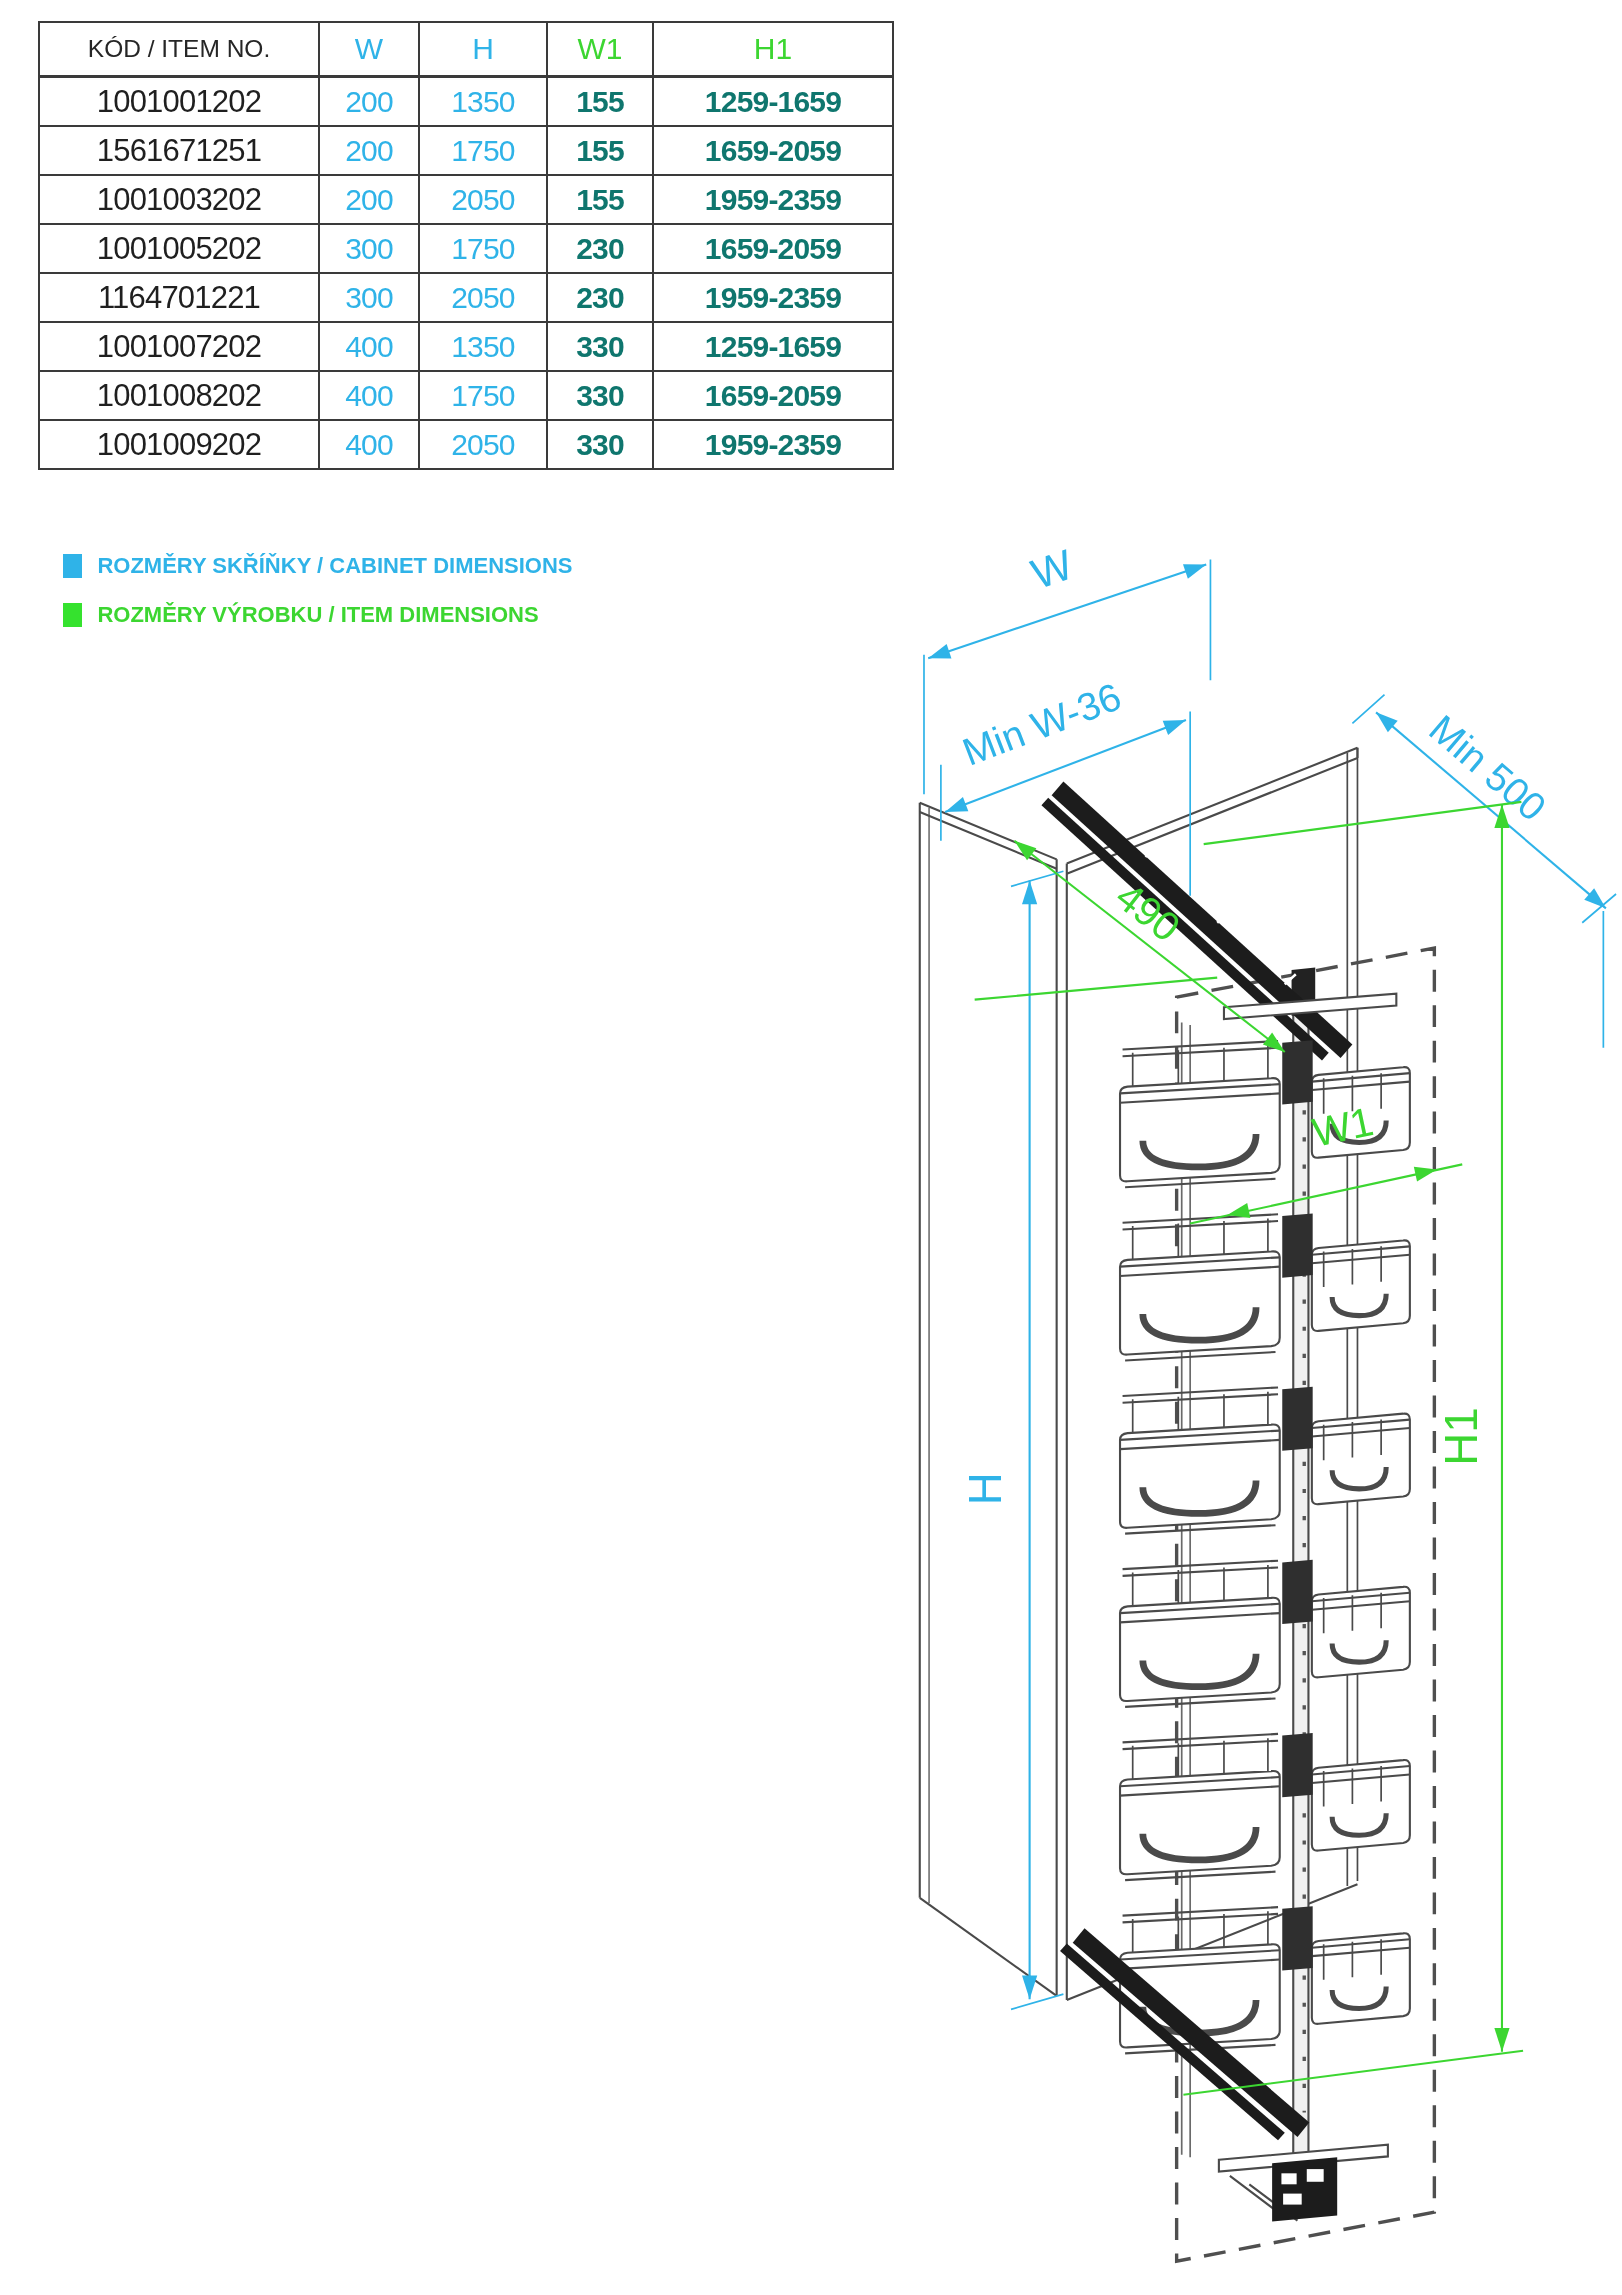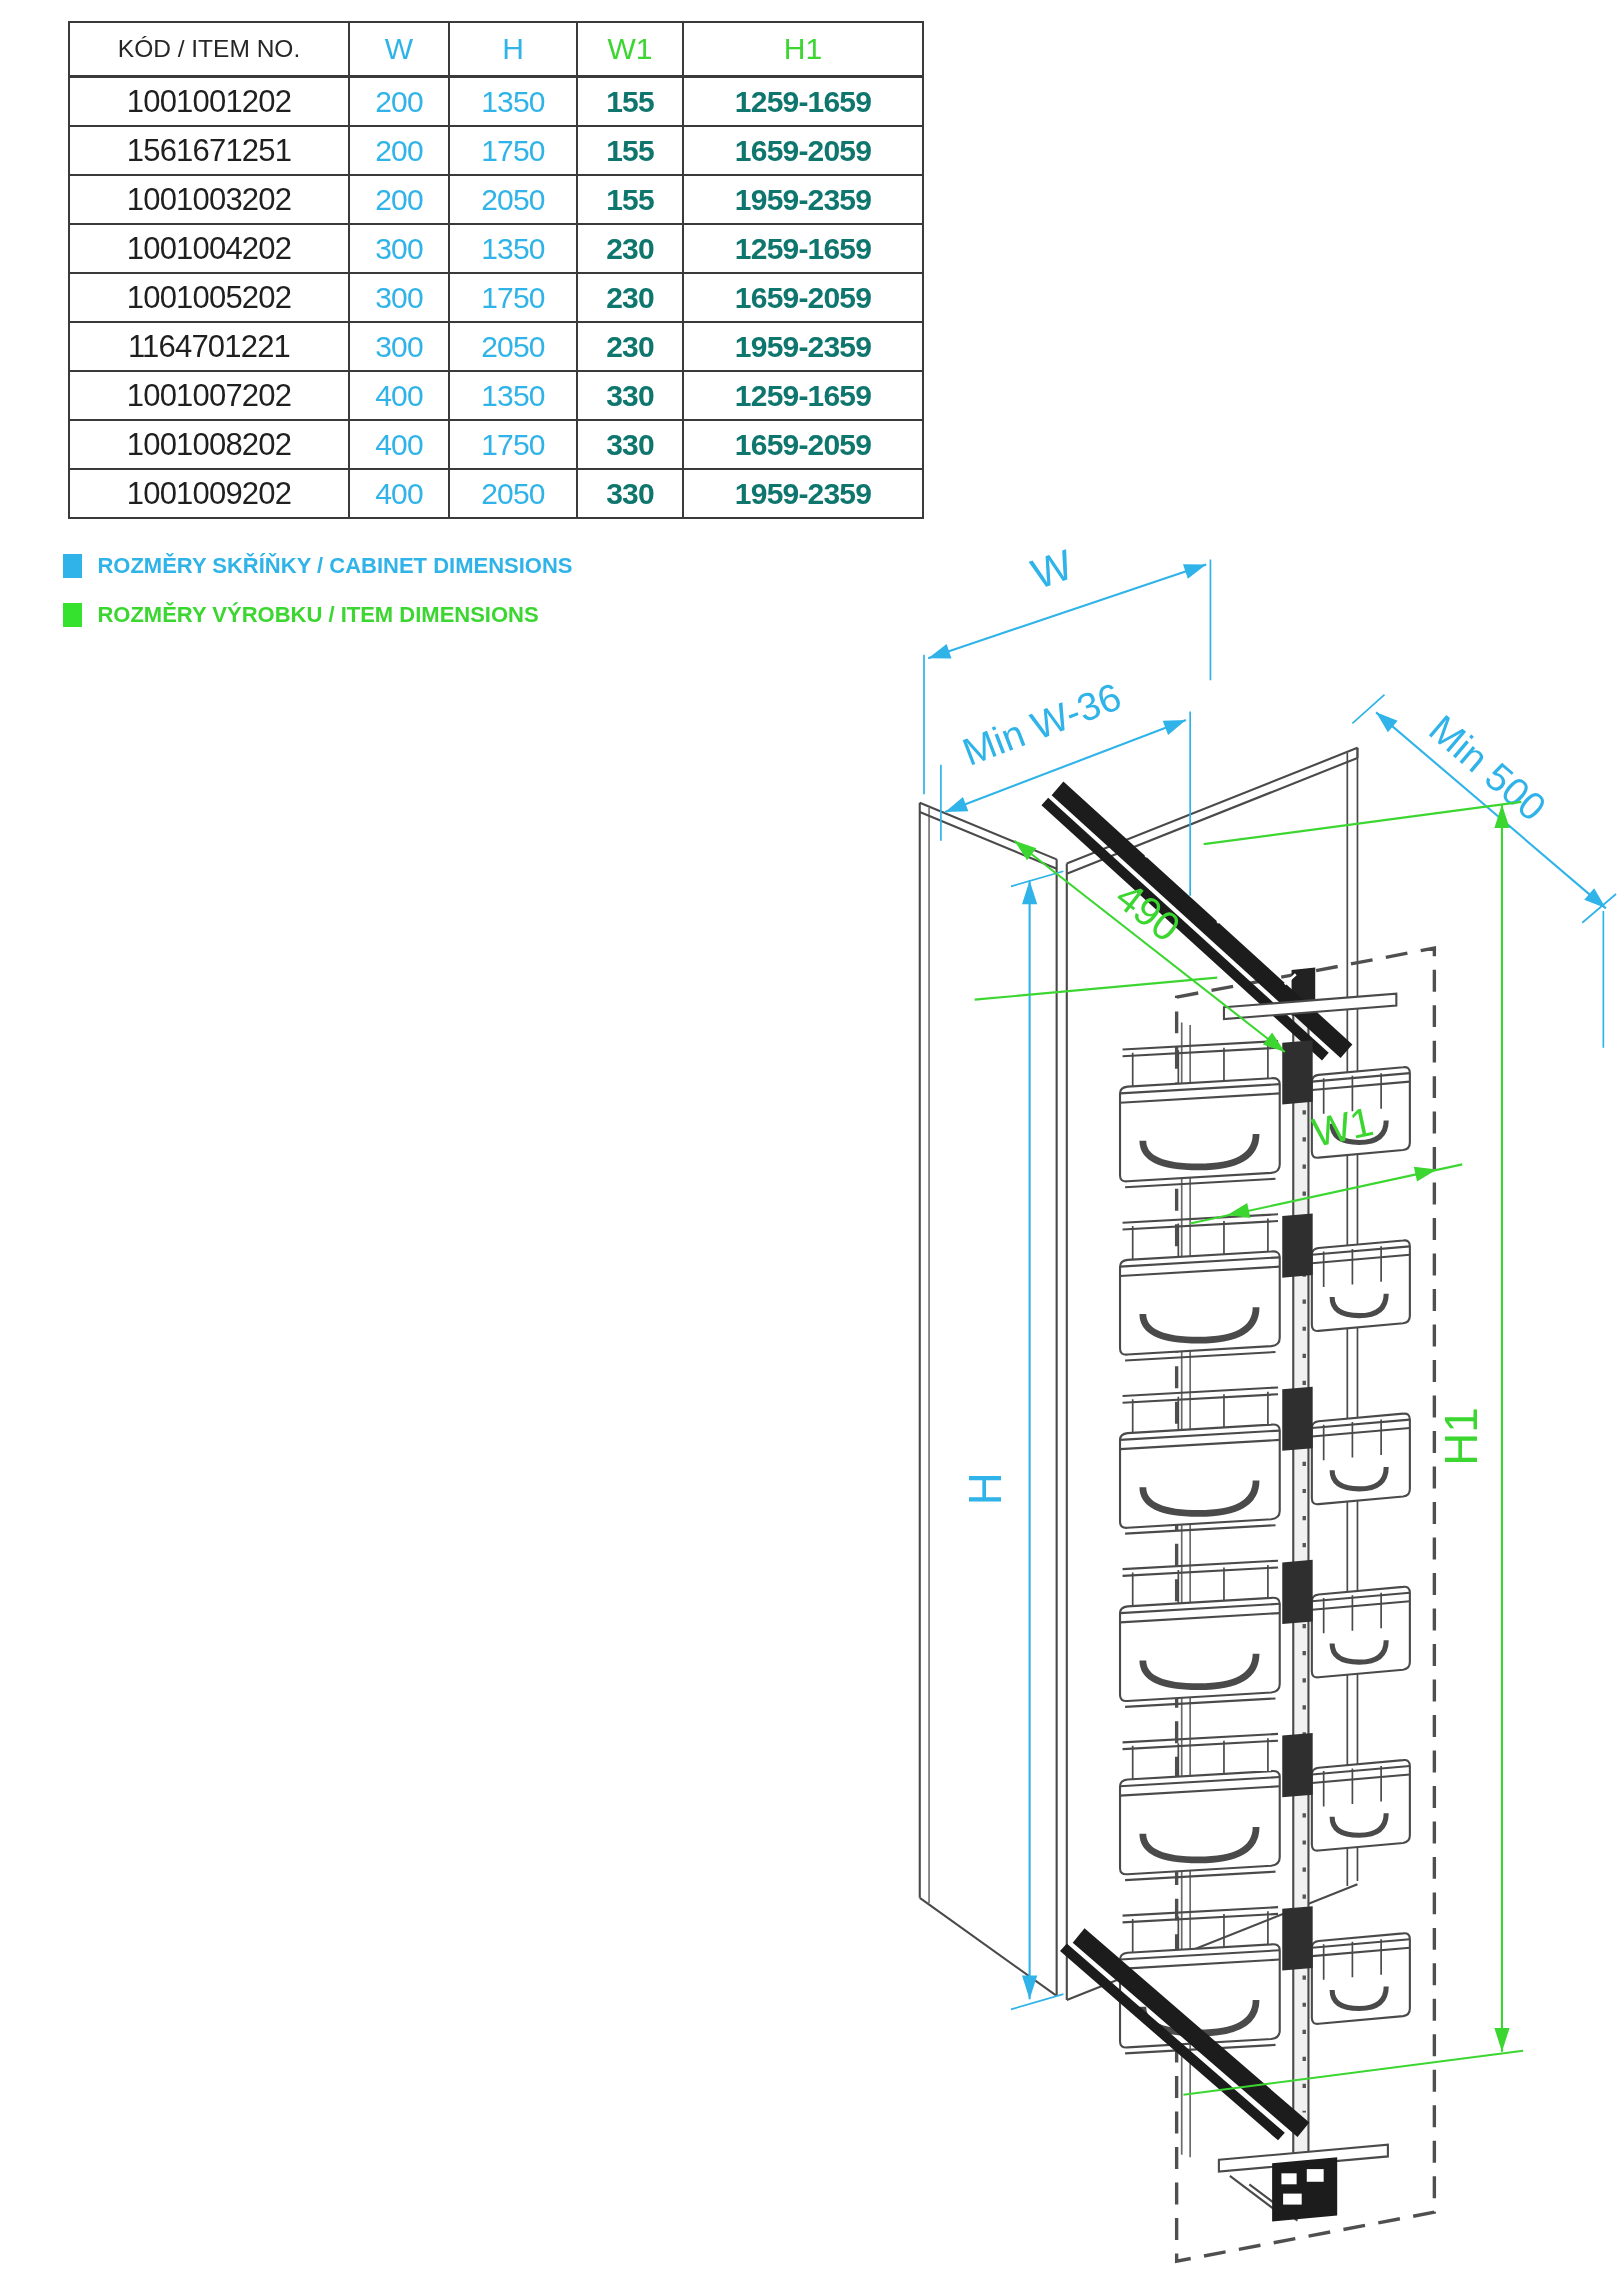--- a/index.html
+++ b/index.html
@@ -1,19 +1,19 @@
 <!DOCTYPE html>
 <html style="font-size:13.5px"><head>
 <meta charset="utf-8">
 <style>
   html,body{margin:0;padding:0;background:#ffffff;}
   body{width:1623px;height:2295px;position:relative;font-family:"Liberation Sans",sans-serif;overflow:hidden;}
 
   
-  .spec-table{position:absolute;left:68px;top:21px;border-collapse:collapse;table-layout:fixed;background:#fff;}
+  .spec-table{position:absolute;left:38px;top:21px;border-collapse:collapse;table-layout:fixed;background:#fff;}
   .spec-table td,.spec-table th{border:2.5px solid #3a3a3a;text-align:center;vertical-align:middle;padding:0;white-space:nowrap;overflow:hidden;}
   .spec-table th{height:52px;font-weight:normal;}
   .spec-table td{height:47px;}
   .col-code{width:280px;}
   .col-w{width:100px;}
   .col-h{width:128px;}
   .col-w1{width:106px;}
   .col-h1{width:240px;}
   .hdr-code{font-size:24.5px;color:#262626;letter-spacing:0px;}
   .hdr-cab{font-size:30px;color:#2fb3e8;}
@@ -73,27 +73,20 @@
       <td class="cell-item">1659-2059</td>
     </tr>
     <tr>
       <td class="cell-code">1001003202</td>
       <td class="cell-cab">200</td>
       <td class="cell-cab">2050</td>
       <td class="cell-item">155</td>
       <td class="cell-item">1959-2359</td>
     </tr>
     <tr>
-      <td class="cell-code">1001004202</td>
-      <td class="cell-cab">300</td>
-      <td class="cell-cab">1350</td>
-      <td class="cell-item">230</td>
-      <td class="cell-item">1259-1659</td>
-    </tr>
-    <tr>
       <td class="cell-code">1001005202</td>
       <td class="cell-cab">300</td>
       <td class="cell-cab">1750</td>
       <td class="cell-item">230</td>
       <td class="cell-item">1659-2059</td>
     </tr>
     <tr>
       <td class="cell-code">1164701221</td>
       <td class="cell-cab">300</td>
       <td class="cell-cab">2050</td>

